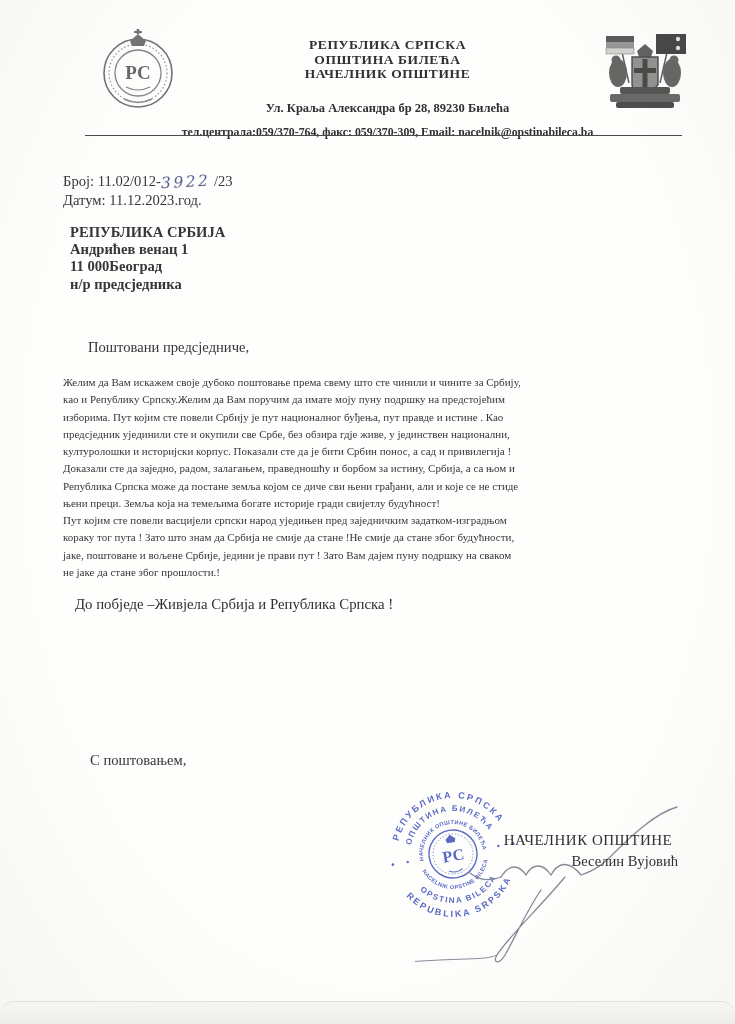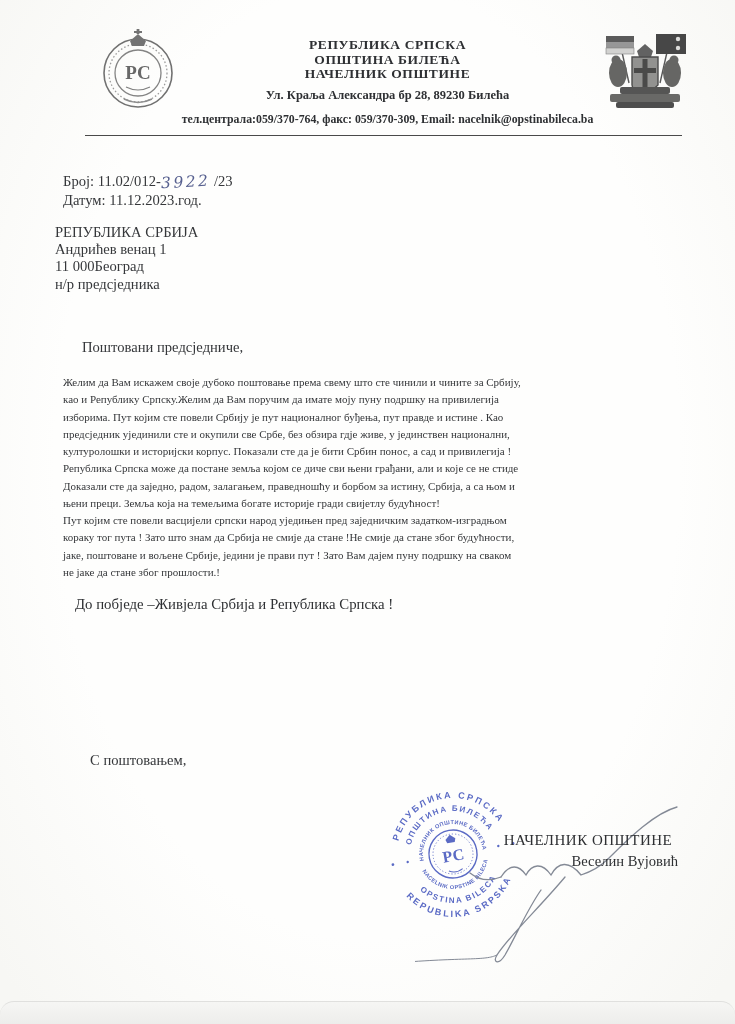--- a/index.html
+++ b/index.html
@@ -16,30 +16,30 @@
   #paper::after{ 
     content:"";position:absolute;left:0;right:0;bottom:0;height:22px;
     background:linear-gradient(#f6f6f4, #ededeb);
     border-top-left-radius:14px;border-top-right-radius:14px;
     border-top:1px solid #e0e0de;
   }
   .abs{position:absolute;}
   
   .hdr-center{left:180px;top:38px;width:415px;text-align:center;line-height:14.5px;}
   .hdr-org{font-weight:bold;font-size:13.5px;letter-spacing:.6px;color:#2e3033;}
-  .hdr-addr{font-weight:bold;font-size:12.5px;margin-top:6px;color:#2e3033;}
+  .hdr-addr{font-weight:bold;font-size:12.5px;margin-top:19px;color:#2e3033;}
   .hdr-contact{font-weight:bold;font-size:11.8px;margin-top:10px;color:#2e3033;}
   .rule{left:85px;top:135px;width:597px;height:0;border-top:1.8px solid #4a4a4a;}
   
   .meta{left:63px;top:172px;font-size:14.6px;line-height:18.5px;}
   .hand{display:inline-block;font-family:"DejaVu Serif",serif;font-style:italic;
         color:#57608f;font-size:15.5px;letter-spacing:2.5px;transform:rotate(-3deg) translateY(1px);}
-  .recipient{left:55px;top:224px;font-size:14.6px;line-height:17.2px;}
-  
-  .salutation{left:82px;top:339px;font-size:14.6px;}
+  .recipient{left:70px;top:224px;font-size:14.6px;line-height:17.2px;font-weight:bold;}
+  
+  .salutation{left:88px;top:339px;font-size:14.6px;}
   .bodyblock{left:63px;top:374px;width:648px;font-size:11px;line-height:17.25px;white-space:nowrap;}
   .slogan{left:63px;top:596px;font-size:14.8px;font-weight:normal;color:#2e3033;margin-left:12px;}
   .closing{left:90px;top:752px;font-size:14.6px;}
   
   .sig-title{left:498px;top:832px;width:180px;text-align:center;font-size:15px;letter-spacing:.5px;color:#2e3033;}
   .sig-name{left:498px;top:853px;width:180px;text-align:right;font-size:14.6px;color:#2e3033;}
   .stamp-wrap{left:382px;top:783px;width:142px;height:142px;transform:rotate(-10deg);opacity:.88;}
   .pen{left:415px;top:785px;width:280px;height:185px;}
   .seal-left{left:94px;top:27px;width:88px;height:84px;opacity:.85;}
   .emblem-right{left:596px;top:29px;width:98px;height:90px;opacity:.92;}
@@ -123,26 +123,26 @@
     <div>РЕПУБЛИКА СРБИЈА</div>
     <div>Андрићев венац 1</div>
     <div>11 000Београд</div>
     <div>н/р предсједника</div>
   </div>
 
   <div class="abs salutation">Поштовани предсједниче,</div>
 
   <div class="abs bodyblock">
     <div>Желим да Вам искажем своје дубоко поштовање према свему што сте чинили и чините за Србију,</div>
-    <div>као и Републику Српску.Желим да Вам поручим да имате моју пуну подршку на привилегија</div>
+    <div>као и Републику Српску.Желим да Вам поручим да имате моју пуну подршку на предстојећим</div>
     <div>изборима. Пут којим сте повели Србију је пут националног буђења, пут правде и истине . Као</div>
     <div>предсједник ујединили сте и окупили све Србе, без обзира гдје живе, у јединствен национални,</div>
     <div>културолошки и  историјски корпус. Показали сте да је бити Србин понос, а сад и привилегија !</div>
+    <div>Доказали сте да заједно, радом, залагањем, праведношћу и борбом за истину, Србија, а са њом и</div>
     <div>Република Српска може да постане земља којом се диче сви њени грађани, али и које се не стиде</div>
-    <div>Доказали сте да заједно, радом, залагањем, праведношћу и борбом за истину, Србија, а са њом и</div>
     <div>њени преци. Земља која на темељима богате историје гради свијетлу будућност!</div>
     <div>Пут којим сте повели васцијели српски народ уједињен пред заједничким задатком-изградњом</div>
     <div>кораку тог пута ! Зато што знам да Србија не смије да стане !Не смије да стане због будућности,</div>
     <div>јаке, поштоване и вољене Србије, једини је прави пут ! Зато Вам дајем пуну подршку на сваком</div>
     <div>не јаке да стане због прошлости.!</div>
   </div>
 
   <div class="abs slogan">До побједе –Живјела Србија и Република Српска !</div>
 
   <div class="abs closing">С поштовањем,</div>

